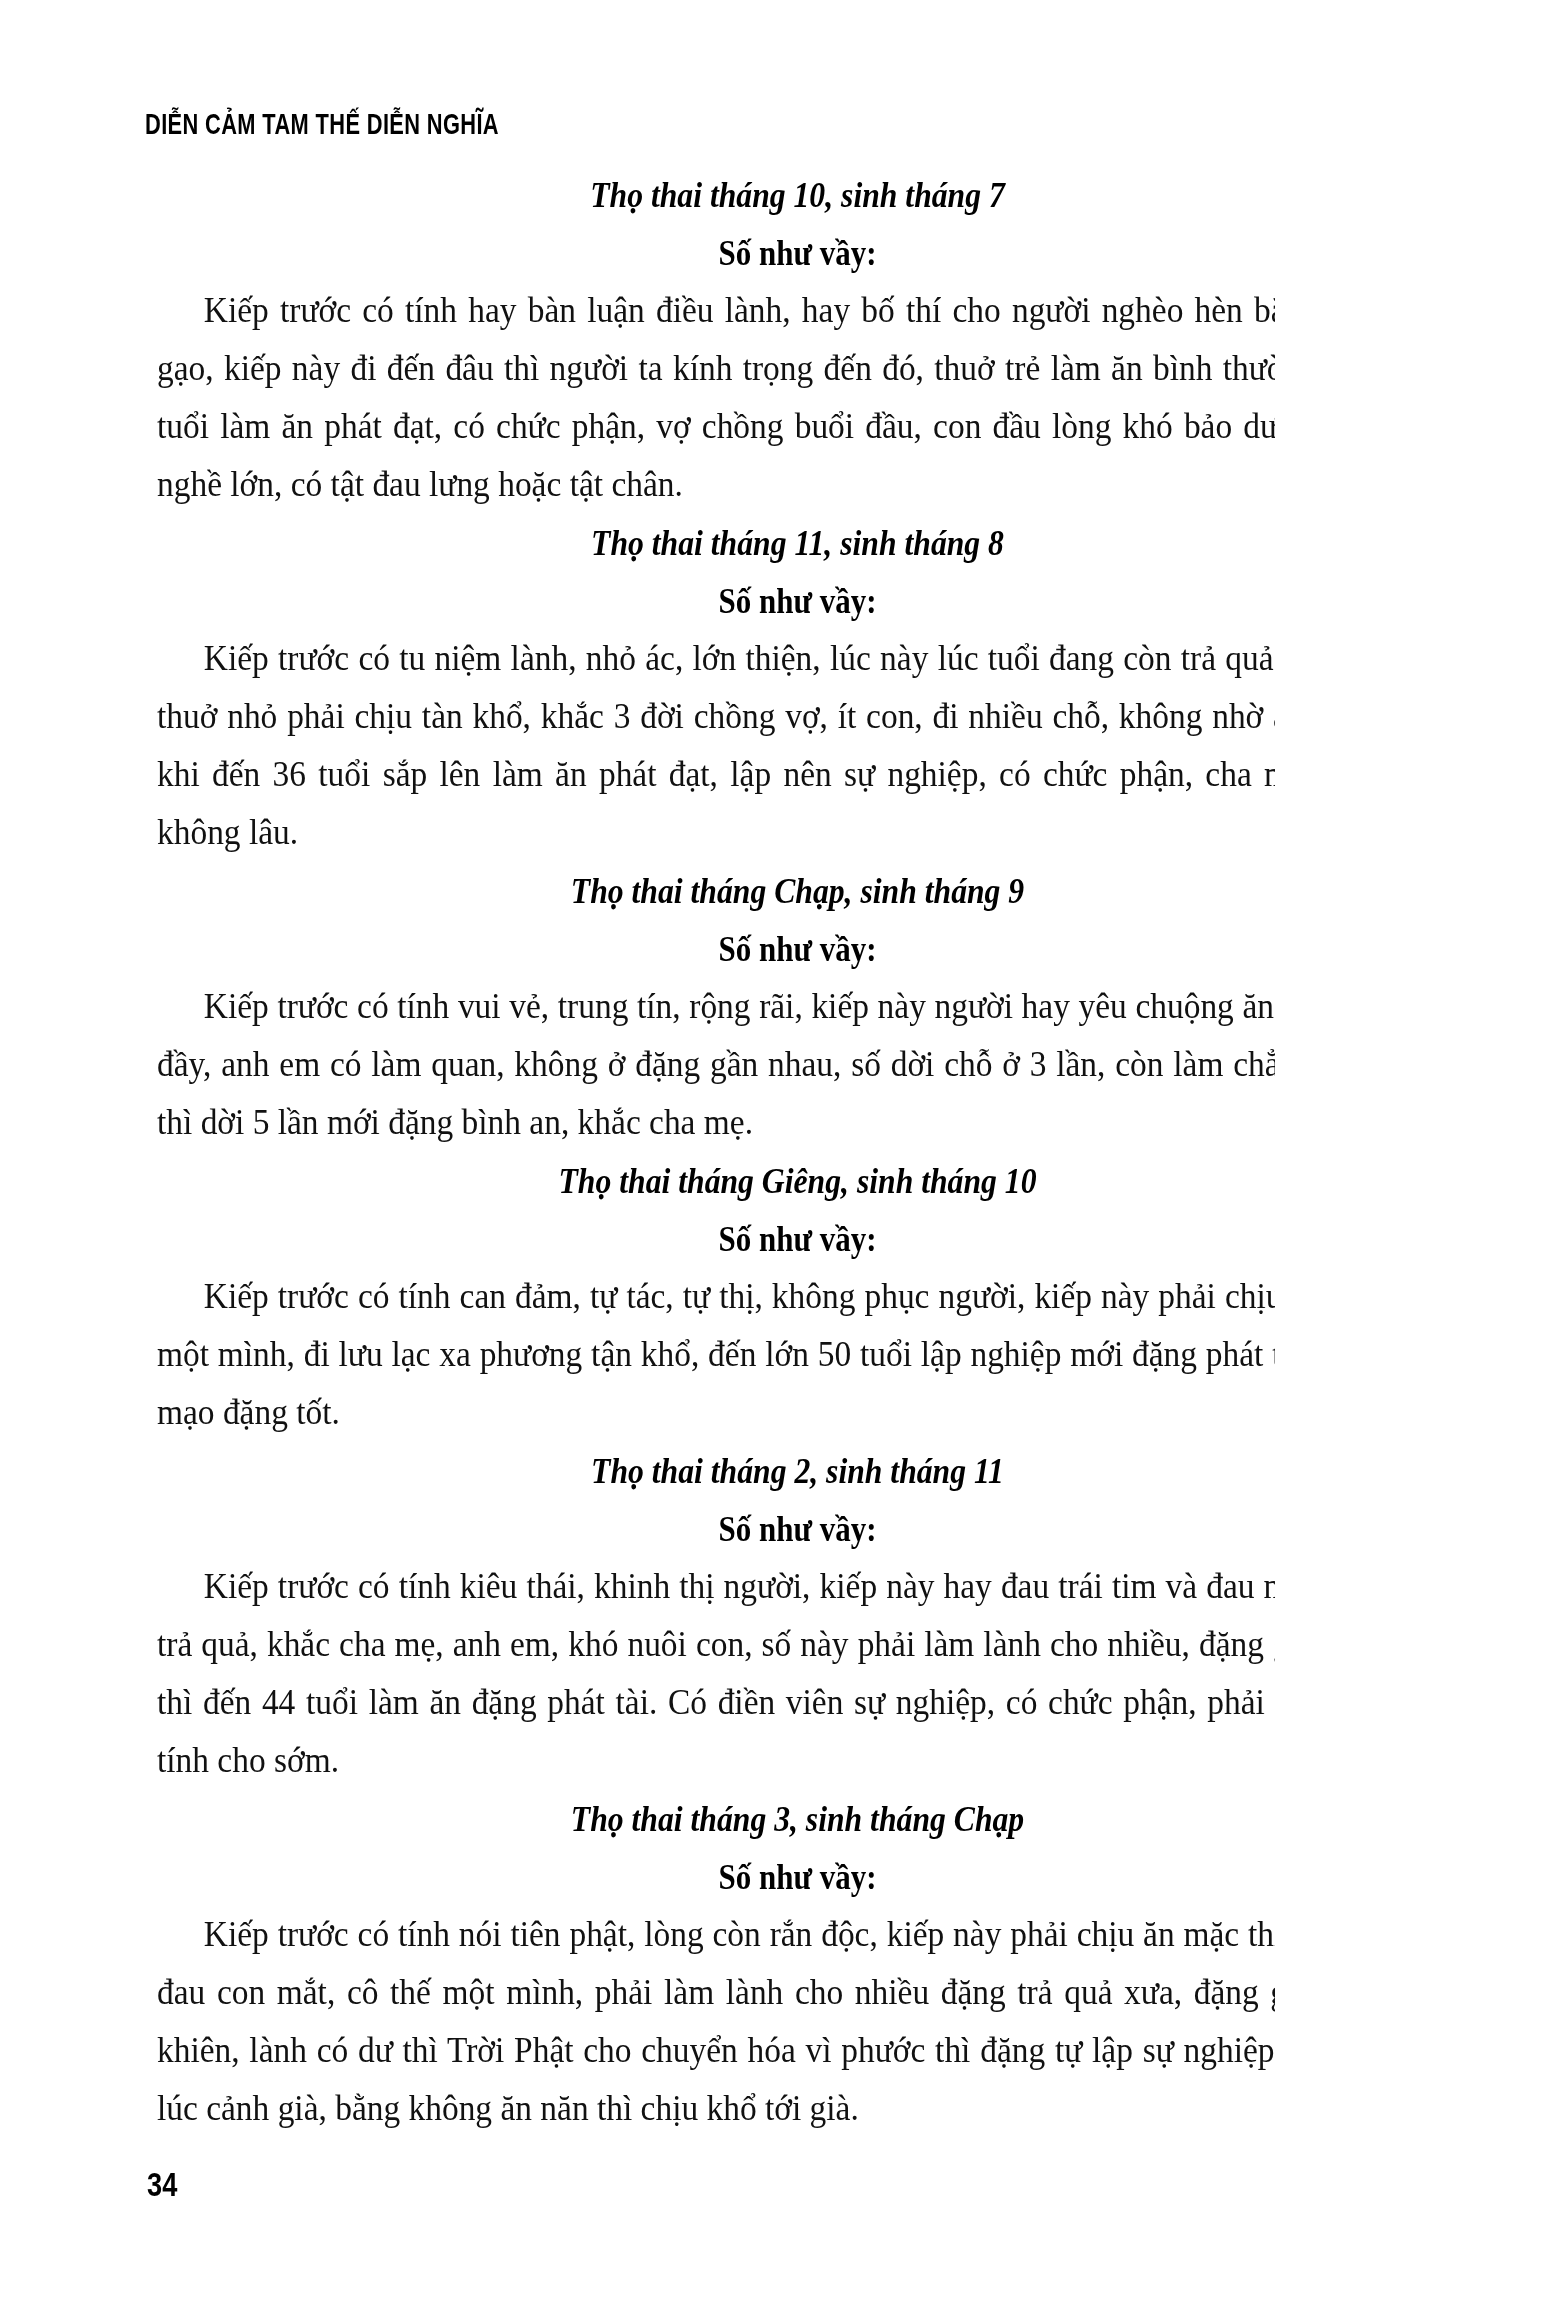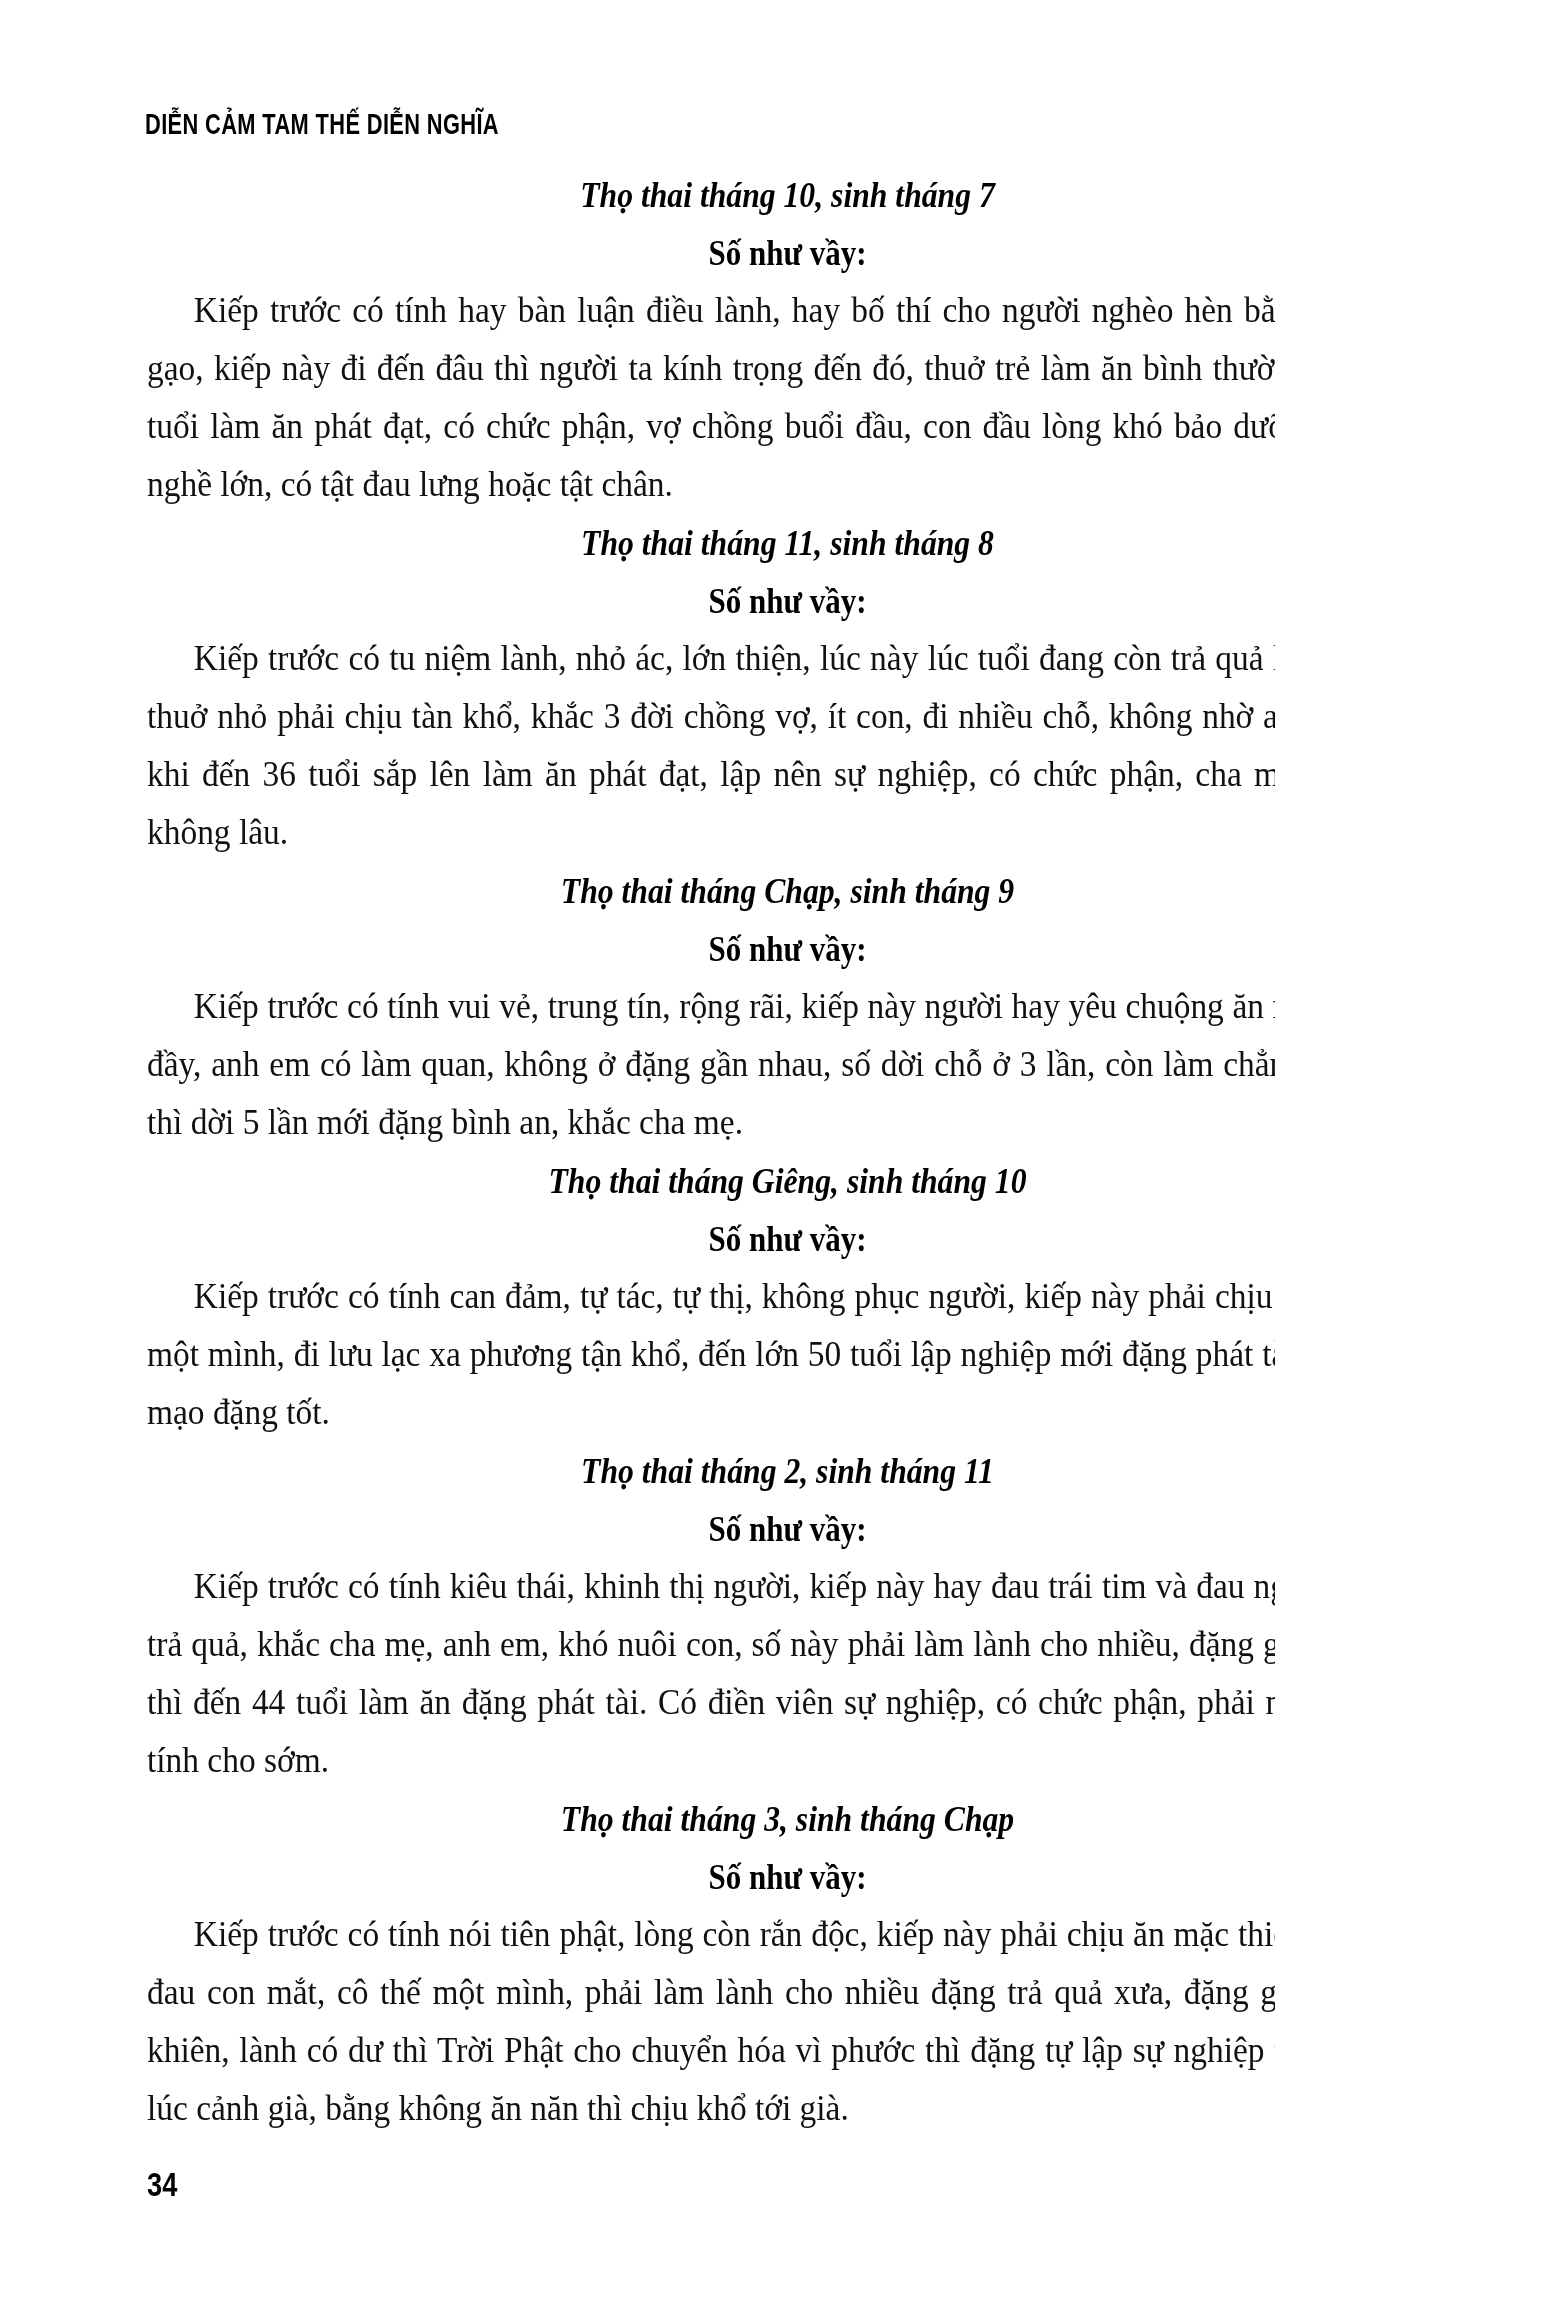--- a/index.html
+++ b/index.html
@@ -32,21 +32,21 @@
     letter-spacing: 0.5px;
     color: #000000;
     transform: scaleX(0.74);
     transform-origin: left top;
     white-space: nowrap;
   }
 
   
   .content {
     position: absolute;
-    left: 147px;
+    left: 157px;
     top: 166px;
     width: 1281px;
   }
 
   .section {
     margin: 0;
   }
 
   .heading-month {
     text-align: center;

